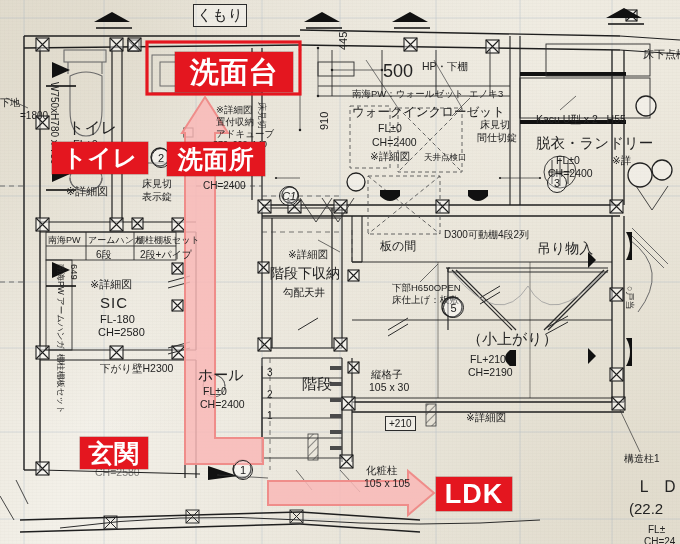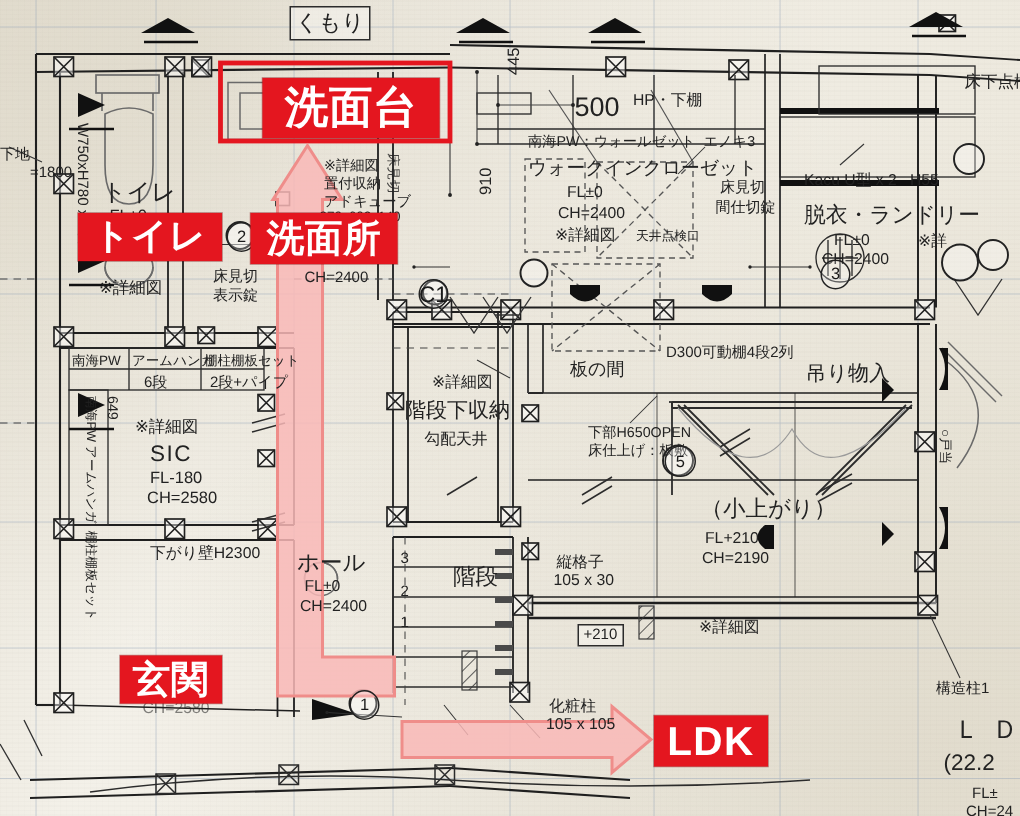--- a/index.html
+++ b/index.html
@@ -532,21 +532,21 @@
     <div class="t" style="left:366px;top:464px;font-size:10.5px;">化粧柱</div>
     <div class="t" style="left:364px;top:477px;font-size:10.5px;">105 x 105</div>
     <div class="t" style="left:624px;top:452px;font-size:10px;">構造柱1</div>
   </div>
 
   <div class="lyr">
     <div class="circ" style="left:151px;top:148px;width:18px;height:18px;font-size:11px;">2</div>
     <div class="circ" style="left:233px;top:460px;width:18px;height:18px;font-size:11px;">1</div>
     <div class="circ" style="left:547px;top:173px;width:18px;height:18px;font-size:11px;">3</div>
     <div class="circ" style="left:443px;top:297px;width:19px;height:19px;font-size:11px;">5</div>
-    <div class="circ" style="left:279px;top:186px;width:18px;height:18px;font-size:15px;">C1</div>
+    <div class="circ" style="left:279px;top:186px;width:18px;height:18px;font-size:11px;font-style:italic;">C1</div>
   </div>
 
   <div class="lyr">
     <div class="rlabel" style="left:175px;top:52px;width:118px;height:40px;font-size:29px;">洗面台</div>
     <div class="rlabel" style="left:52px;top:142px;width:96px;height:32px;font-size:24px;">トイレ</div>
     <div class="rlabel" style="left:167px;top:142px;width:98px;height:34px;font-size:25px;">洗面所</div>
     <div class="rlabel" style="left:436px;top:477px;width:76px;height:34px;font-size:27px;letter-spacing:1px;">LDK</div>
     <div class="rlabel" style="left:80px;top:437px;width:68px;height:32px;font-size:25px;">玄関</div>
   </div>
 

